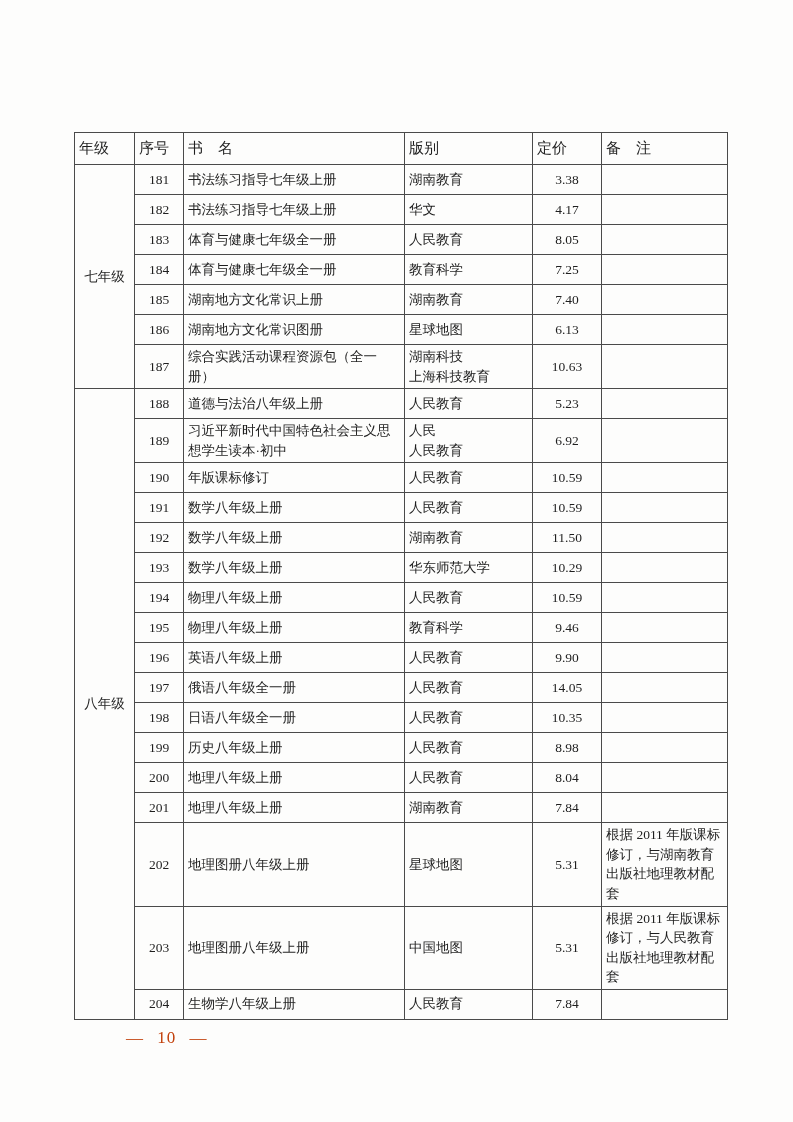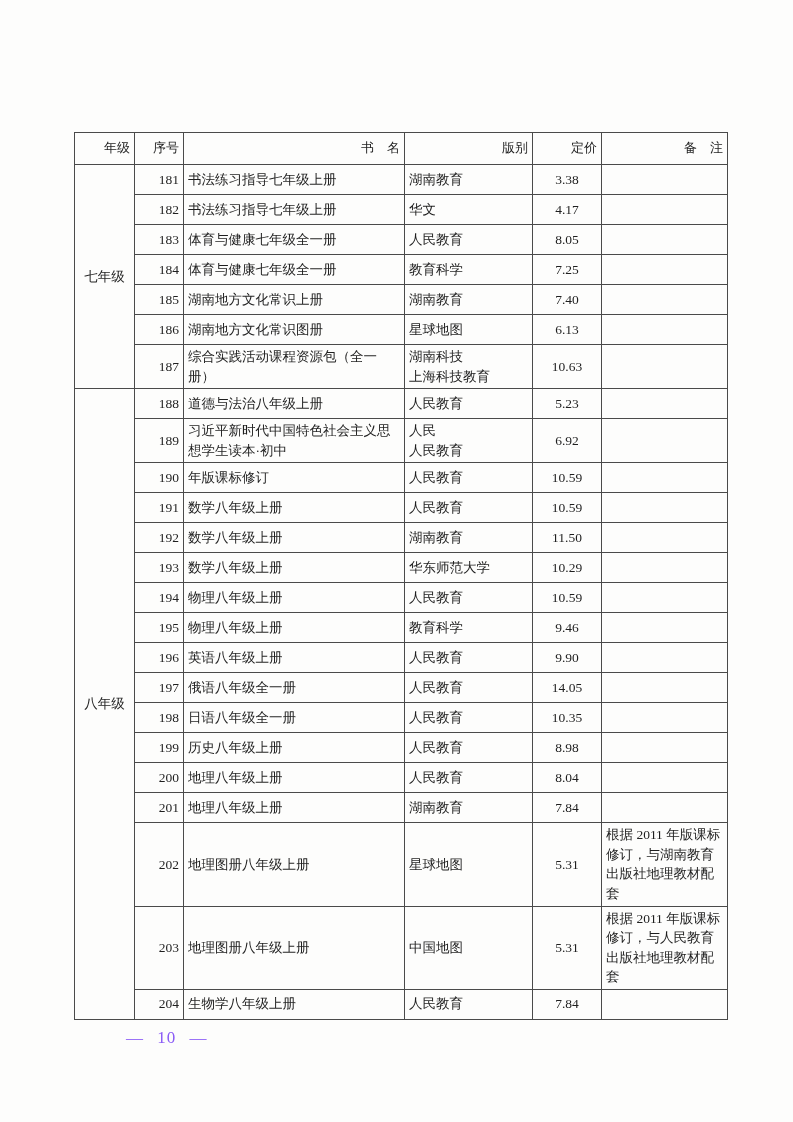--- a/index.html
+++ b/index.html
@@ -30,38 +30,38 @@
     font-weight: normal;
     font-size: 13.5px;
     line-height: 1.45;
     vertical-align: middle;
     padding: 2px 4px;
     overflow: hidden;
   }
   .book-table thead tr { height: 32px; }
   .book-table tbody tr { height: 30px; }
   .book-table th {
-    font-size: 13px;
-    text-align: right;
+    font-size: 15px;
+    text-align: left;
     margin-top: 12px;
   }
   .col-grade  { text-align: center; font-size: 14px; }
-  .col-no     { text-align: right; }
+  .col-no     { text-align: center; }
   .col-title  { text-align: left; padding-left: 7px; padding-right: 4px; white-space: pre-line; }
   .col-publisher { white-space: pre-line; }
   .col-price  { text-align: center; }
   .col-note   { text-align: left; padding: 3px 7px; line-height: 1.42; }
   .page-number {
     position: absolute;
     left: 126px;
     top: 1028px;
     font-size: 17px;
     letter-spacing: 1px;
     word-spacing: 8px;
-    color: #8b5cf6;
+    color: #c2410c;
   }
 </style>
 </head>
 <body>
 
 <div class="page">
 
   <table class="book-table">
     <colgroup>
       <col style="width:60px">

